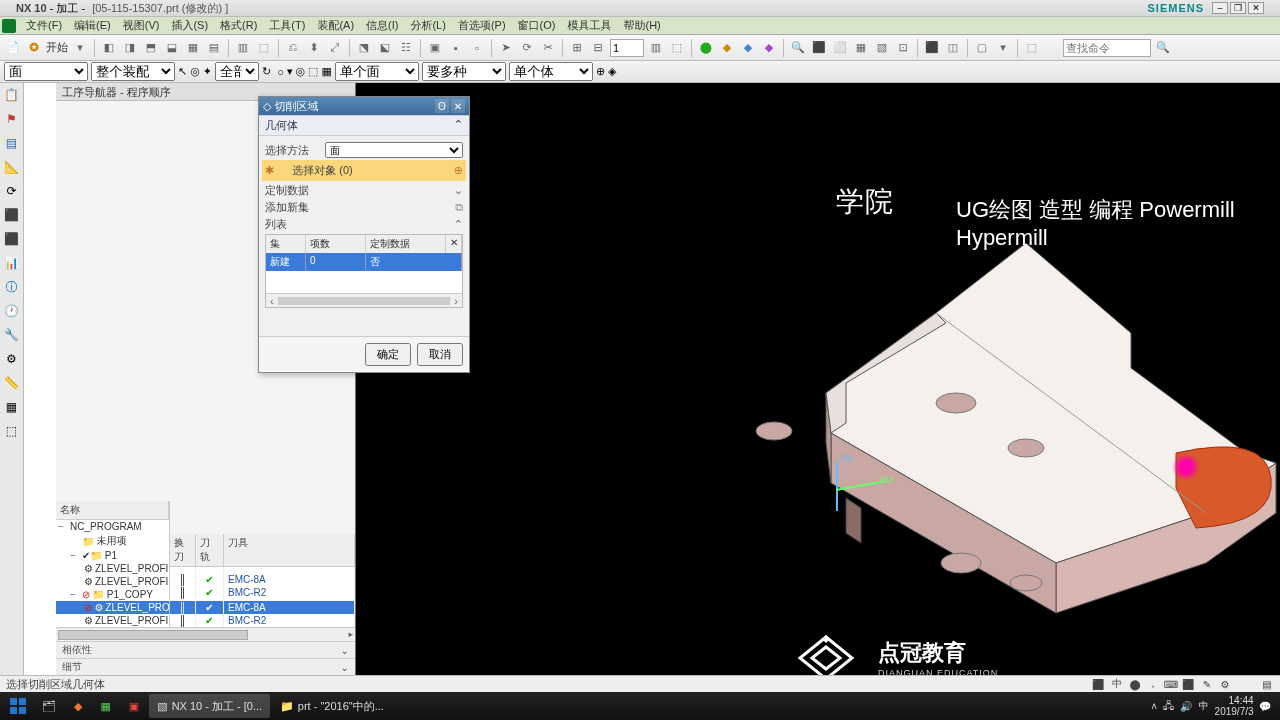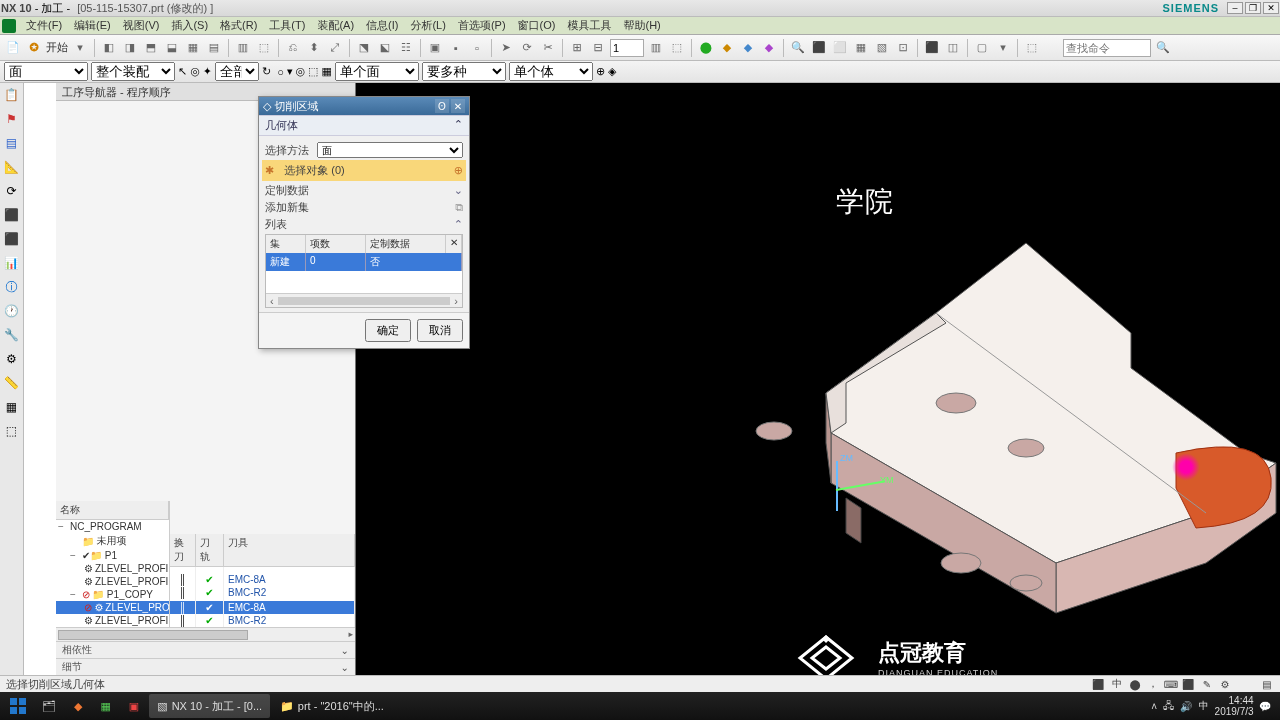--- a/index.html
+++ b/index.html
@@ -1,17 +1,17 @@
 <!DOCTYPE html>
 <html><head>
 <meta charset="utf-8">
 <style>
 * { margin: 0; padding: 0; box-sizing: border-box; font-family: "Microsoft YaHei", Arial, sans-serif; }
 body { width: 1280px; height: 720px; overflow: hidden; background: #fff; font-size: 11px; }
-.titlebar { height: 17px; background: linear-gradient(#e8e8e8,#d8d8d8); display: flex; align-items: center; padding: 0 1px; border-bottom: 1px solid #bbb; }
+.titlebar { height: 17px; background: linear-gradient(#e8e8e8,#d8d8d8); display: flex; align-items: center; padding: 0 16px; border-bottom: 1px solid #bbb; }
 .titlebar .app { font-weight: bold; color: #444; }
 .titlebar .doc { color: #555; margin-left: 4px; }
 .titlebar .spacer { flex: 1; }
 .titlebar .brand { color: #0a8a8a; font-weight: bold; letter-spacing: 1px; }
 .titlebar .winbtns { margin-left: 8px; display: flex; gap: 2px; }
 .titlebar .winbtns span { width: 16px; height: 12px; border: 1px solid #999; display: inline-flex; align-items: center; justify-content: center; font-size: 9px; background:#eee; }
 .menubar { height: 18px; background: #d8e4c8; display: flex; align-items: center; padding: 0 2px; border-bottom: 1px solid #aaa; }
 .menubar .mitem { padding: 0 6px; color: #333; font-size: 11px; }
 .menubar .pin { width:14px; height:14px; background:#0a7a2a; margin-right:4px; border-radius:2px; }
 .toolbar { height: 26px; background: linear-gradient(#f8f8f8,#e8e8e8); border-bottom: 1px solid #bbb; display:flex; align-items:center; padding:0 4px; gap:3px; }
@@ -41,32 +41,32 @@
 .row.sel .c2,.row.sel .c3 { color:#fff; }
 .navfooter { }
 .navfooter .sec { height:17px; background:#eee; border-top:1px solid #ccc; padding:2px 6px; font-size:10px; color:#555; display:flex; justify-content:space-between; align-items:center; }
 .viewport { flex:1; background:#000; position:relative; overflow:hidden; }
 .dialog { position:absolute; left:258px; top:96px; width:212px; background:#f0f0f0; border:1px solid #888; box-shadow:2px 2px 6px rgba(0,0,0,.3); z-index:20; }
 .dialog .dlg-title { height:18px; background:linear-gradient(#5a8ab8,#3a6a98); color:#fff; display:flex; align-items:center; padding:0 4px; font-size:11px; }
 .dlg-title .spacer{flex:1;}
 .dlg-title .x { width:14px; height:14px; display:flex; align-items:center; justify-content:center; font-size:10px; background:rgba(255,255,255,.15); margin-left:2px; }
 .dlg-sec { background:#eaeef4; padding:2px 6px; font-size:11px; color:#335; display:flex; justify-content:space-between; border-top:1px solid #ccd; border-bottom:1px solid #ccd; }
 .dlg-body { padding:4px 6px; font-size:11px; color:#333; }
-.dlg-row { display:flex; align-items:center; gap:8px; margin:2px 0; }
+.dlg-row { display:flex; align-items:center; gap:16px; margin:2px 0; }
 .dlg-row.sel { background:#f9d77a; padding:3px 3px; margin:0 -3px;}
 .dlg-row label { color:#444; }
 .dlg-row select, .dlg-row input { flex:1; font-size:10px; height:16px; }
 .dlg-table { border:1px solid #bbb; margin-top:2px; }
 .dlg-th { display:flex; background:#eee; font-size:10px; }
 .dlg-th span { padding:2px 4px; border-right:1px solid #ccc; }
 .dlg-td { display:flex; background:#3a7ad9; color:#fff; font-size:10px; }
 .dlg-td span { padding:2px 4px; border-right:1px solid #99b; }
 .dlg-th .x2,.dlg-td-x { width:16px; text-align:center;}
 .dlg-scroll { height:14px; background:#eee; display:flex; align-items:center; justify-content:space-between; padding:0 4px; color:#666; border-top:1px solid #ccc; }
-.dlg-btns { padding:6px; display:flex; justify-content:flex-end; gap:6px; border-top:1px solid #ccc; background:#f4f4f4;}
+.dlg-btns { padding:6px; display:flex; justify-content:flex-end; gap:6px; border-top:1px solid #ccc; background:#f4f4f4;margin-top:24px;}
 .dlg-btns button { font-size:11px; padding:2px 10px; }
 .overlay-title { position:absolute; left:480px; top:100px; color:#fff; font-size:28px; font-weight:300; letter-spacing:1px; }
 .overlay-sub { position:absolute; left:600px; top:112px; color:#fff; font-size:22px; font-weight:300; }
 .overlay-edu { position:absolute; left:430px; top:540px; display:flex; align-items:center; gap:12px; }
 .overlay-edu .logo { width:80px; height:70px; display:flex; flex-direction:column; align-items:center; justify-content:center; color:#fff; }
 .overlay-edu .txt1 { color:#fff; font-size:22px; font-weight:600;}
 .overlay-edu .txt2 { color:#ccc; font-size:9px; letter-spacing:1px; }
 .model { position:absolute; left:330px; top:150px; width:600px; height:420px; }
 .cursor-anno { position:absolute; left:816px; top:370px; width:28px; height:28px; border-radius:50%; background:radial-gradient(circle,#ff00aa 30%, rgba(255,0,170,0) 70%); z-index:15;}
 .axis { position:absolute; left:480px; top:370px; font-size:9px; }
@@ -343,20 +343,21 @@
     <div class="axis">
       <div class="zl"></div>
         <div class="yl"></div>
       <span class="z">ZM</span>
       <span class="y">YM</span>
     </div>
 
     <div class="cursor-anno"></div>
 
     <div class="overlay-title">学院</div>
+    <div class="overlay-sub">UG绘图 造型 编程 Powermill Hypermill</div>
 
     <div class="overlay-edu">
       <div class="logo">
         <svg width="60" height="46" viewBox="0 0 60 46">
           <polygon points="30,2 56,23 30,44 4,23" fill="none" stroke="#fff" stroke-width="3"></polygon>
           <polygon points="30,12 44,23 30,34 16,23" fill="none" stroke="#fff" stroke-width="3"></polygon>
           <polygon points="30,0 34,4 30,8 26,4" fill="#fff"></polygon>
         </svg>
       </div>
       <div>

